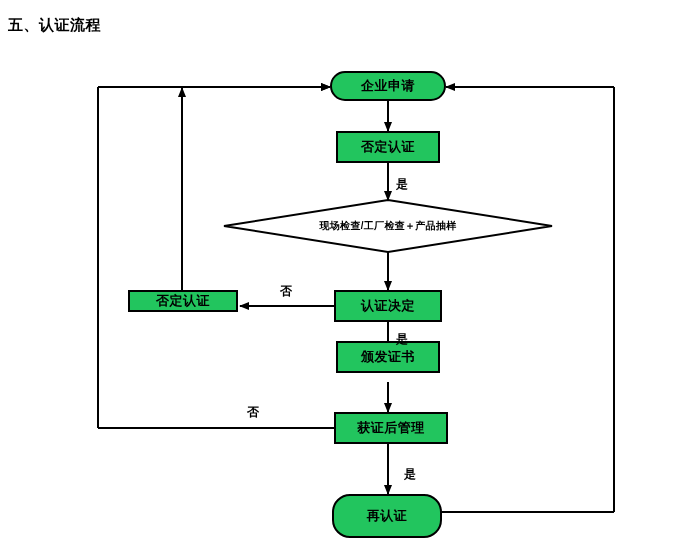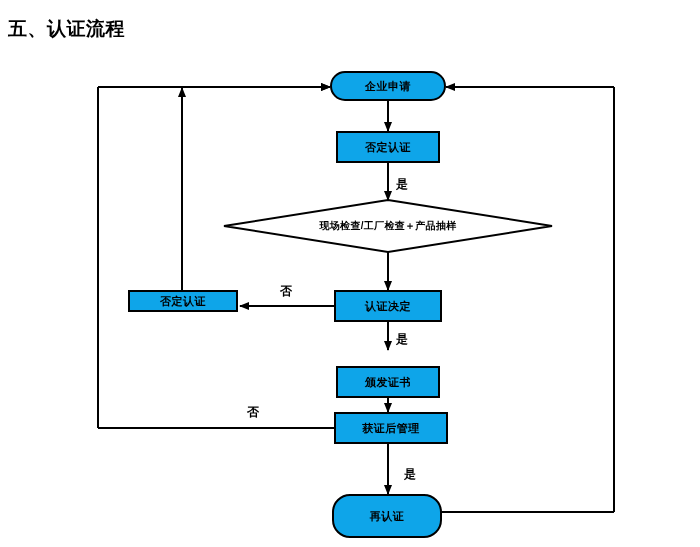--- a/index.html
+++ b/index.html
@@ -12,41 +12,41 @@
     background: #ffffff;
     font-family: "Liberation Sans", sans-serif;
     color: #000000;
     position: relative;
     overflow: hidden;
   }
   #heading {
     position: absolute;
     left: 8px;
     top: 16px;
-    font-size: 19px;
+    font-size: 15px;
     font-weight: bold;
     letter-spacing: 0.5px;
     white-space: nowrap;
   }
   #diagram {
     position: absolute;
     left: 0;
     top: 0;
     width: 700px;
     height: 547px;
   }
   .node {
     position: absolute;
     box-sizing: border-box;
     border: 2px solid #000000;
-    background: #0ea5e9;
+    background: #22c55e;
     display: flex;
     align-items: center;
     justify-content: center;
-    font-size: 11px;
+    font-size: 13px;
     font-weight: bold;
     white-space: nowrap;
     letter-spacing: 0.5px;
   }
   .rounded {
     border-radius: 18px;
   }
   .diamond-wrap {
     position: absolute;
   }
@@ -132,21 +132,21 @@
   </div>
 
   <div class="node" style="left:334px;top:290px;width:108px;height:32px;">
     <span>认证决定</span>
   </div>
 
   <div class="node" style="left:128px;top:290px;width:110px;height:22px;">
     <span>否定认证</span>
   </div>
 
-  <div class="node" style="left:336px;top:366px;width:104px;height:32px;">
+  <div class="node" style="left:336px;top:341px;width:104px;height:32px;">
     <span>颁发证书</span>
   </div>
 
   <div class="node" style="left:334px;top:412px;width:114px;height:32px;">
     <span>获证后管理</span>
   </div>
 
   <div class="node rounded" style="left:332px;top:494px;width:110px;height:44px;">
     <span>再认证</span>
   </div>

